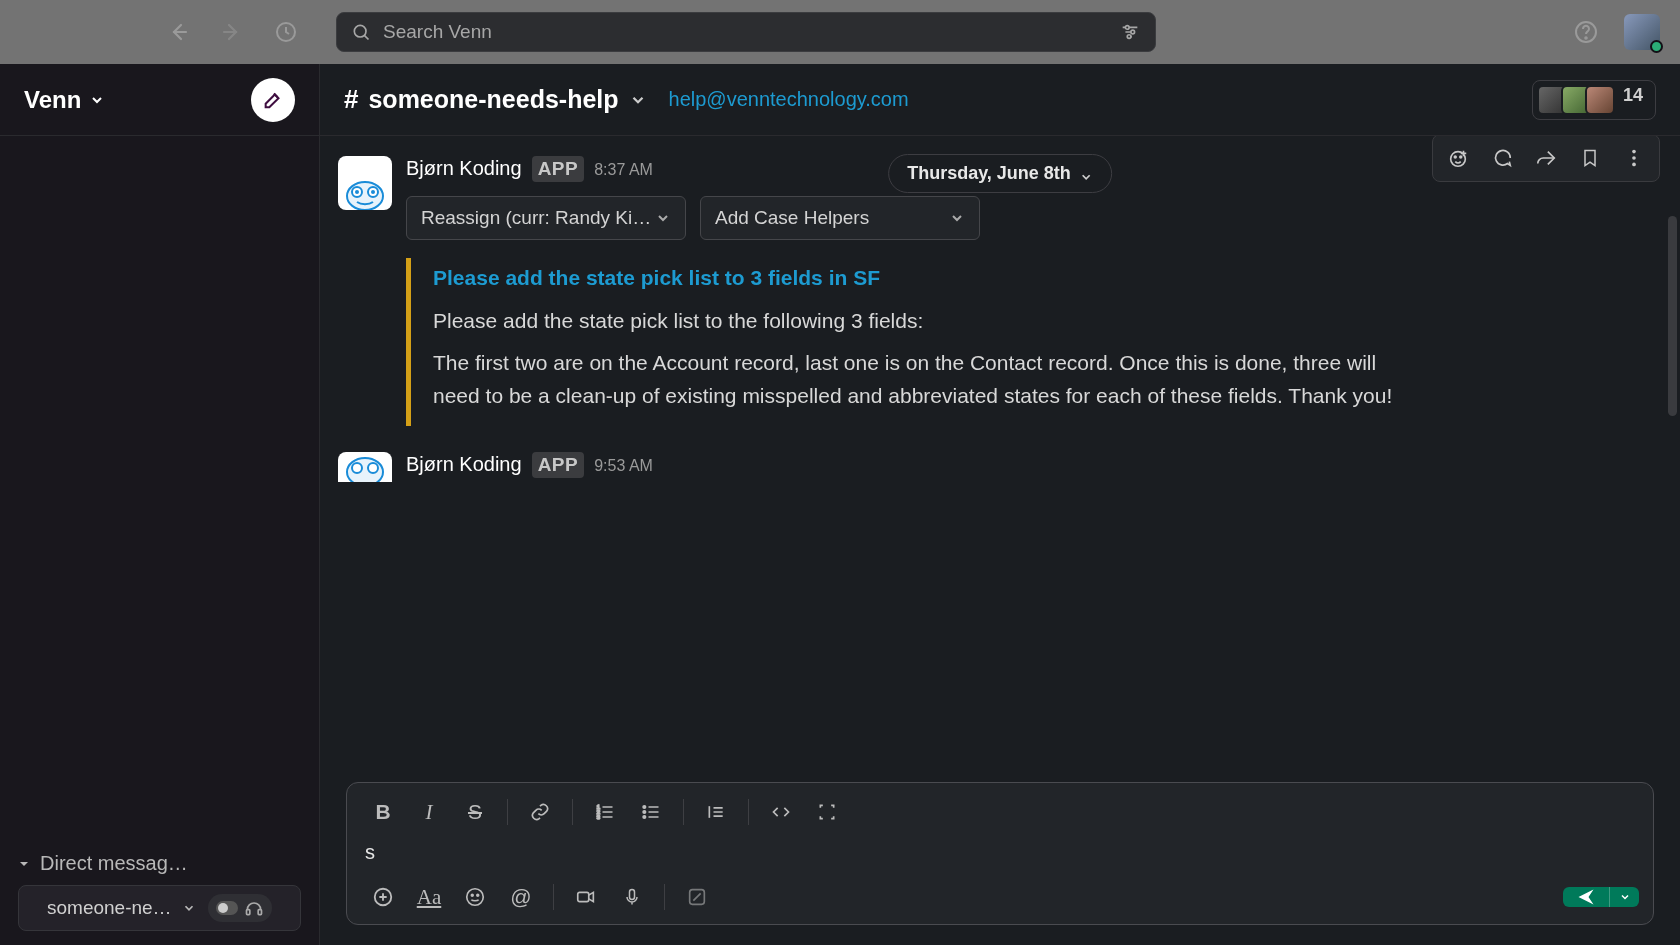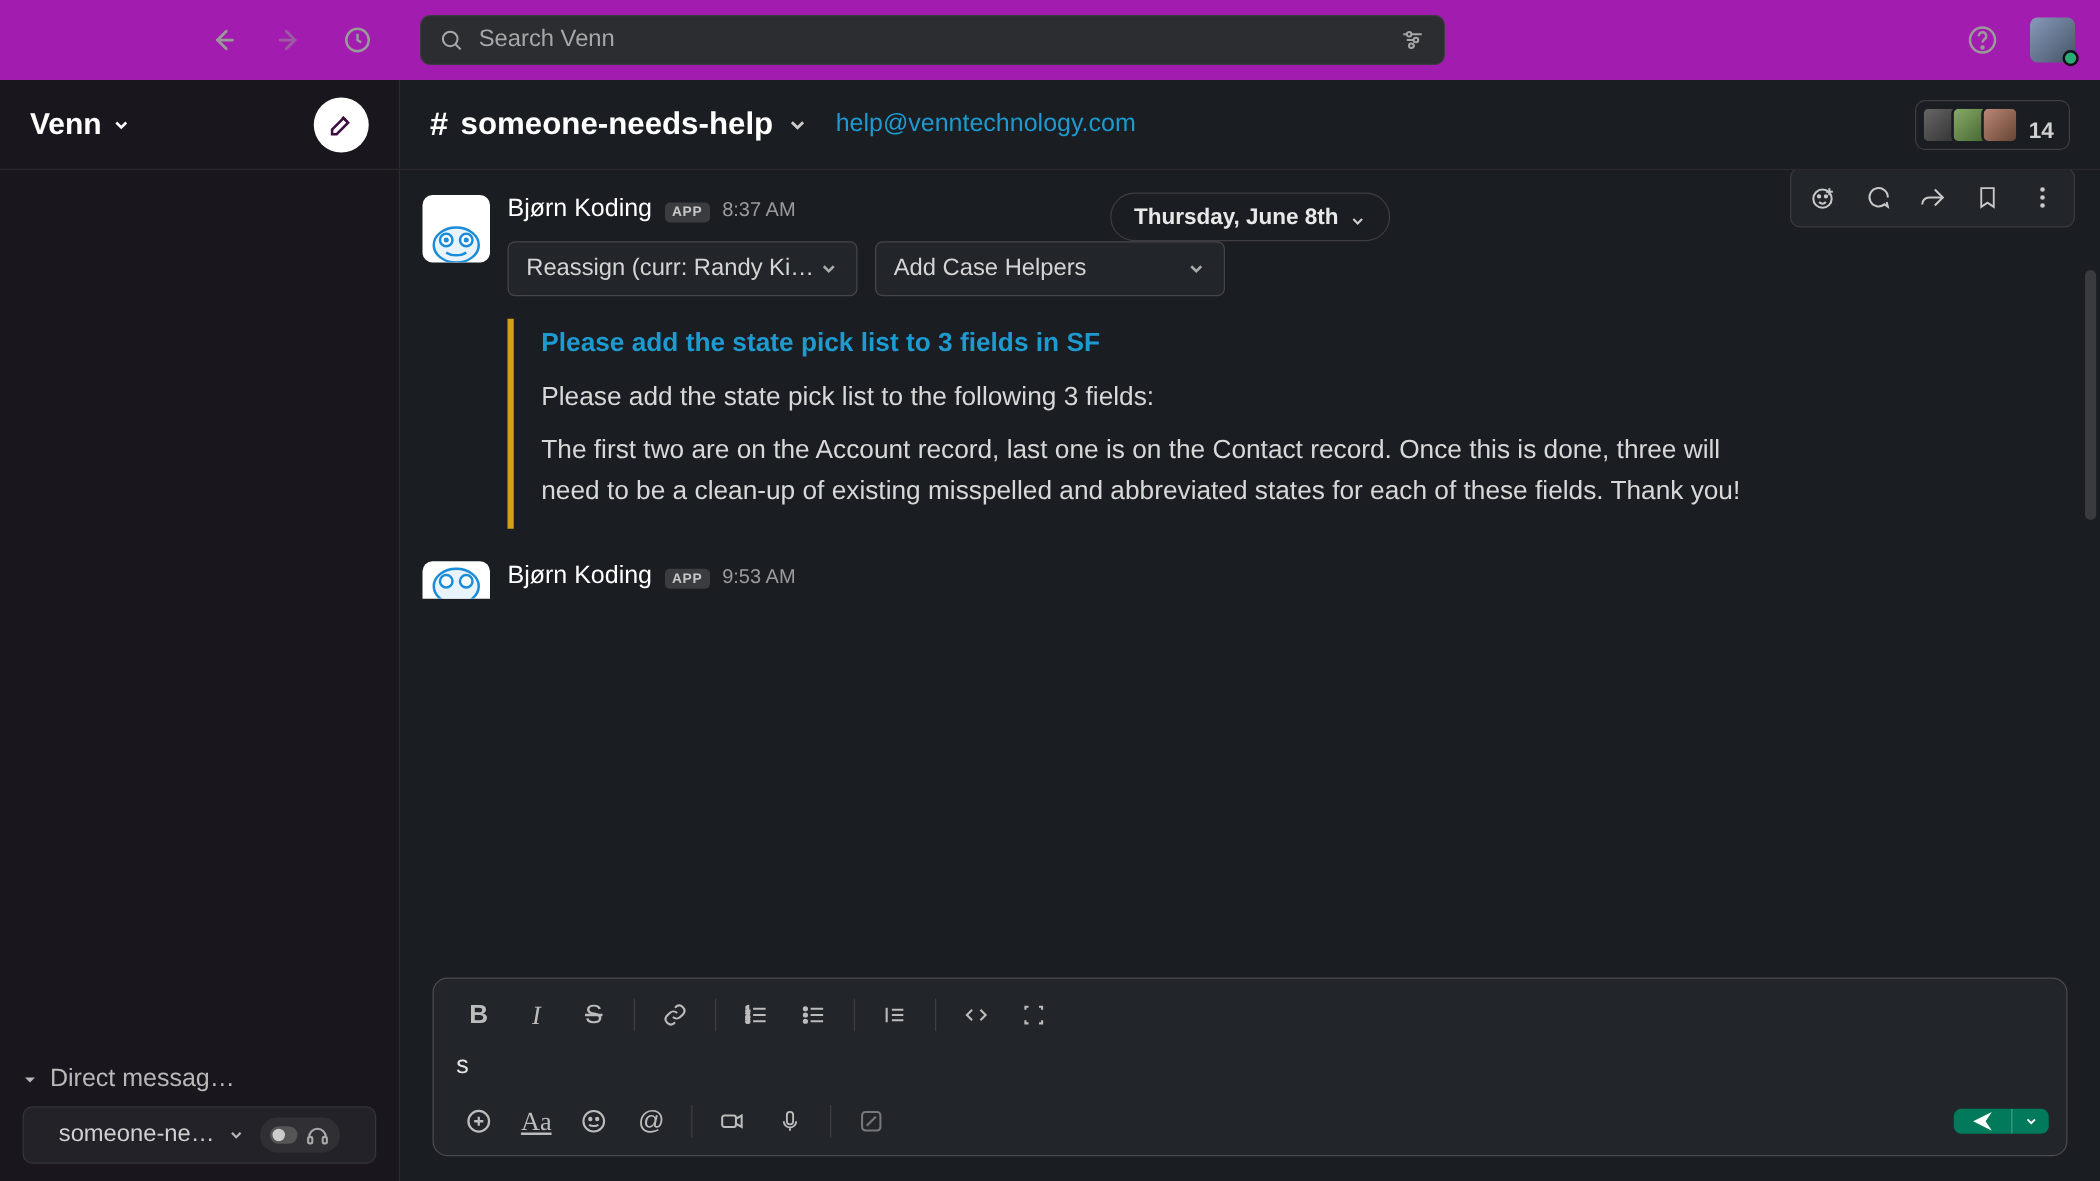--- a/index.html
+++ b/index.html
@@ -7,21 +7,21 @@
     width:1680px; height:945px;
     background:#1a1d21;
     font-family:-apple-system,'Segoe UI',Helvetica,Arial,sans-serif;
     color:#d1d2d3;
     overflow:hidden;
     font-size:18px;
   }
   
   .topbar {
     height:64px;
-    background:#a21caf;
+    background:#737373;
     display:flex; align-items:center;
     padding:0 20px;
     gap:12px;
   }
   .nav-btns { display:flex; align-items:center; gap:18px; margin-left:140px; }
   .nav-btn {
     width:36px; height:36px; display:flex; align-items:center; justify-content:center;
     color:#9a9a9a; border-radius:6px; cursor:pointer;
   }
   .nav-btn.disabled { opacity:.5; cursor:default; }
@@ -119,21 +119,21 @@
     padding:0 24px;
     gap:22px;
   }
   .channel-title {
     display:flex;align-items:center;gap:10px;
     color:#fff;font-size:25px;font-weight:800;
   }
   .channel-topic { color:#1d9bd1; font-size:20px; }
   .member-pill {
     margin-left:auto;
-    display:flex;align-items:flex-end;
+    display:flex;align-items:flex-start;
     border:1px solid #3d3d42;
     border-radius:8px;
     padding:4px 12px 4px 4px;
     gap:8px;
     cursor:pointer;
   }
   .member-avatars{display:flex;}
   .member-avatars .mini{
     width:30px;height:30px;border-radius:6px;
     background:linear-gradient(135deg,#666,#333);
@@ -168,21 +168,21 @@
     background:#fff;
     flex-shrink:0;
     display:flex;align-items:flex-end;justify-content:center;
     overflow:hidden;
   }
   .msg-avatar svg{width:44px;height:44px;}
   .msg-body{flex:1;}
   .msg-head{display:flex;align-items:baseline;gap:10px;}
   .msg-name{color:#fff;font-weight:400;font-size:20px;}
   .app-badge{
-    background:#3b3c3f;color:#c8c8c8;font-size:11px;font-weight:700;
+    background:#3b3c3f;color:#c8c8c8;font-size:19px;font-weight:700;
     padding:2px 6px;border-radius:4px;letter-spacing:.5px;
   }
   .msg-time{color:#9a9a9a;font-size:16px;}
   .msg-actions-row{
     display:flex;gap:14px;margin-top:14px;
   }
   .select-btn{
     background:#222529;border:1px solid #45464a;border-radius:6px;
     padding:10px 14px;min-width:280px;
     display:flex;align-items:center;justify-content:space-between;

